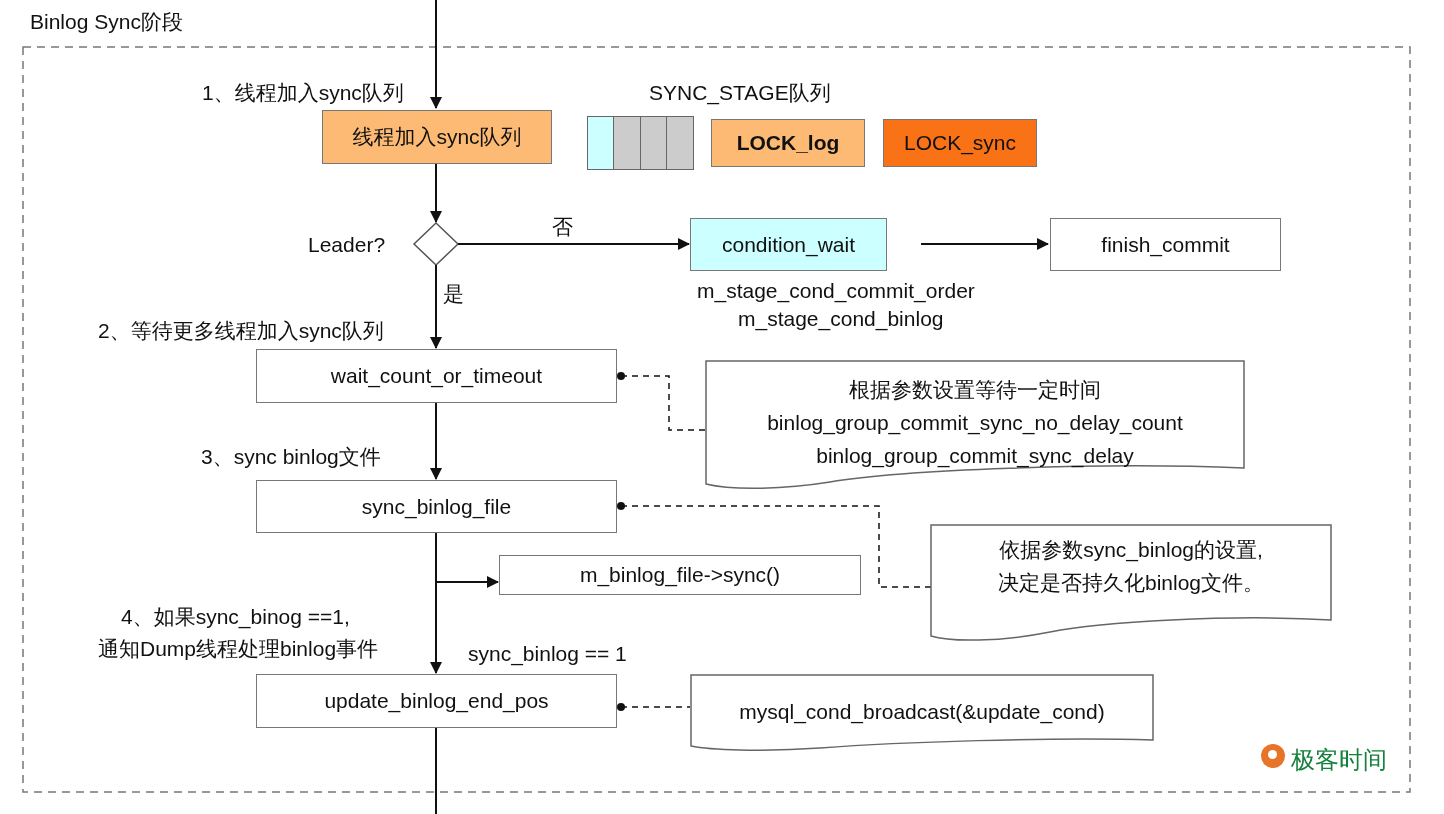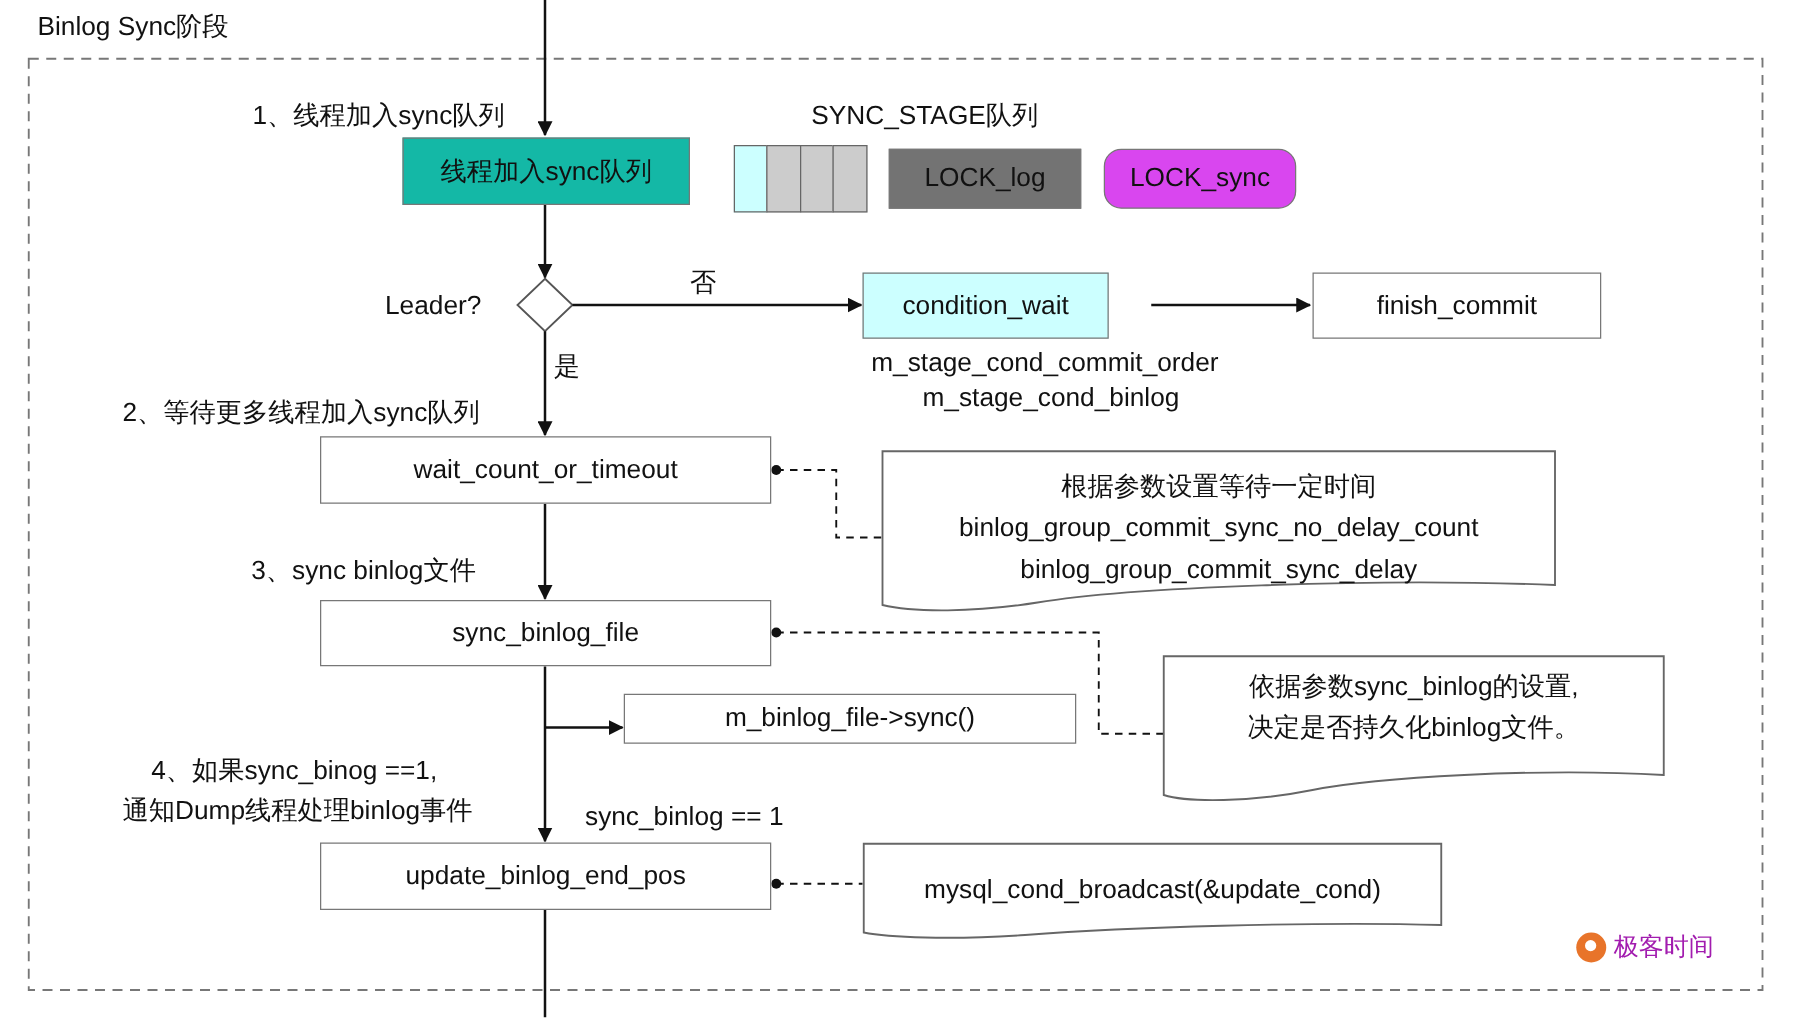--- a/index.html
+++ b/index.html
@@ -2,28 +2,28 @@
 <html><head>
 <meta charset="utf-8">
 <style>
   html, body { margin:0; padding:0; background:#ffffff; }
   body { width:1444px; height:814px; position:relative; overflow:hidden;
          font-family:"Liberation Sans","DejaVu Sans",sans-serif; color:#111; }
   svg.diagram { position:absolute; left:0; top:0; }
   .lbl { position:absolute; font-size:21px; color:#111; white-space:nowrap; line-height:1.2; }
   .box { position:absolute; box-sizing:border-box; border:1.5px solid #777; background:#fff;
          display:flex; align-items:center; justify-content:center; font-size:21px; color:#111; }
-  .box.yellow { background:#14b8a6; }
+  .box.yellow { background:#fdba74; }
   .box.cyan { background:#ccffff; }
-  .box.gray { background:#737373; }
-  .box.green { background:#d946ef;border-radius:14px; }
+  .box.gray { background:#fdba74;font-weight:bold; }
+  .box.green { background:#f97316; }
   .note { position:absolute; box-sizing:border-box; display:flex; flex-direction:column;
           align-items:center; justify-content:flex-start; font-size:21px; color:#111; line-height:33px; text-align:center; }
   .qcell { position:absolute; box-sizing:border-box; border:1.5px solid #666; }
-  .logo { position:absolute; display:flex; align-items:center; font-size:20px; color:#a21caf; }
+  .logo { position:absolute; display:flex; font-size:24px; color:#15803d; }
   .logo .mark { width:24px; height:24px; border-radius:50%; background:#e8742a; margin-right:6px; position:relative; }
   .logo .mark::after { content:""; position:absolute; left:7px; top:6px; width:9px; height:9px; border-radius:50%; background:#fff; }
 </style>
 </head>
 <body>
 
 <svg class="diagram" width="1444" height="814">
   <defs>
     <marker id="arr" markerWidth="12" markerHeight="12" refX="11" refY="6" orient="auto" markerUnits="userSpaceOnUse">
       <path d="M0,0 L12,6 L0,12 z" fill="#111"></path>

